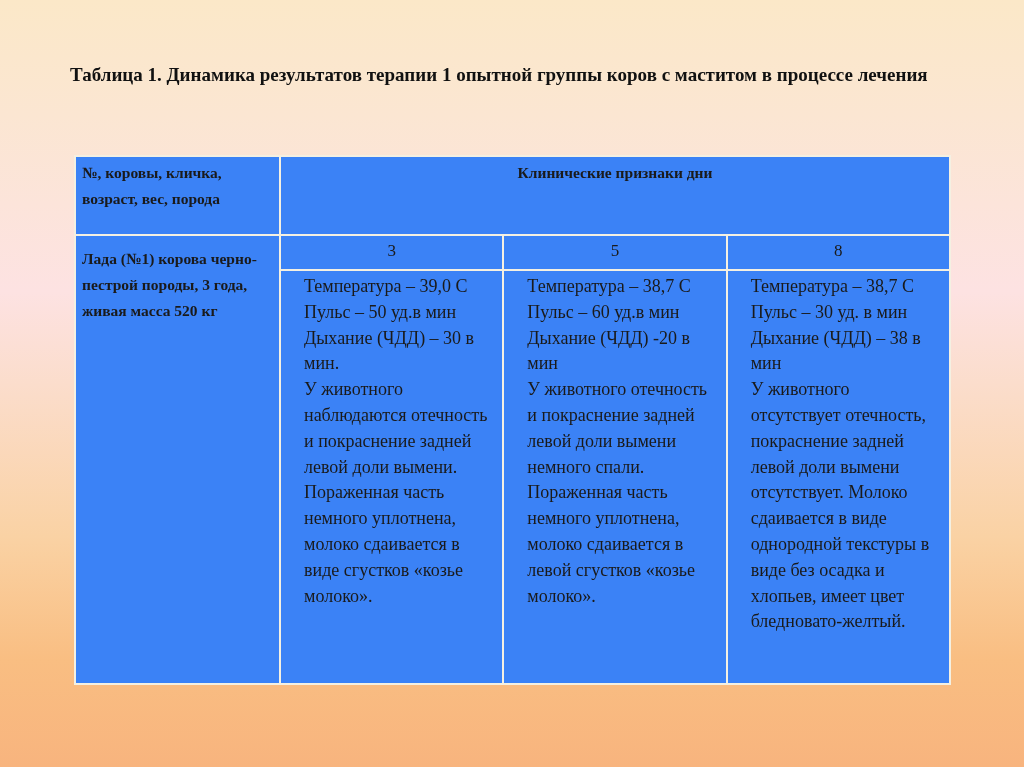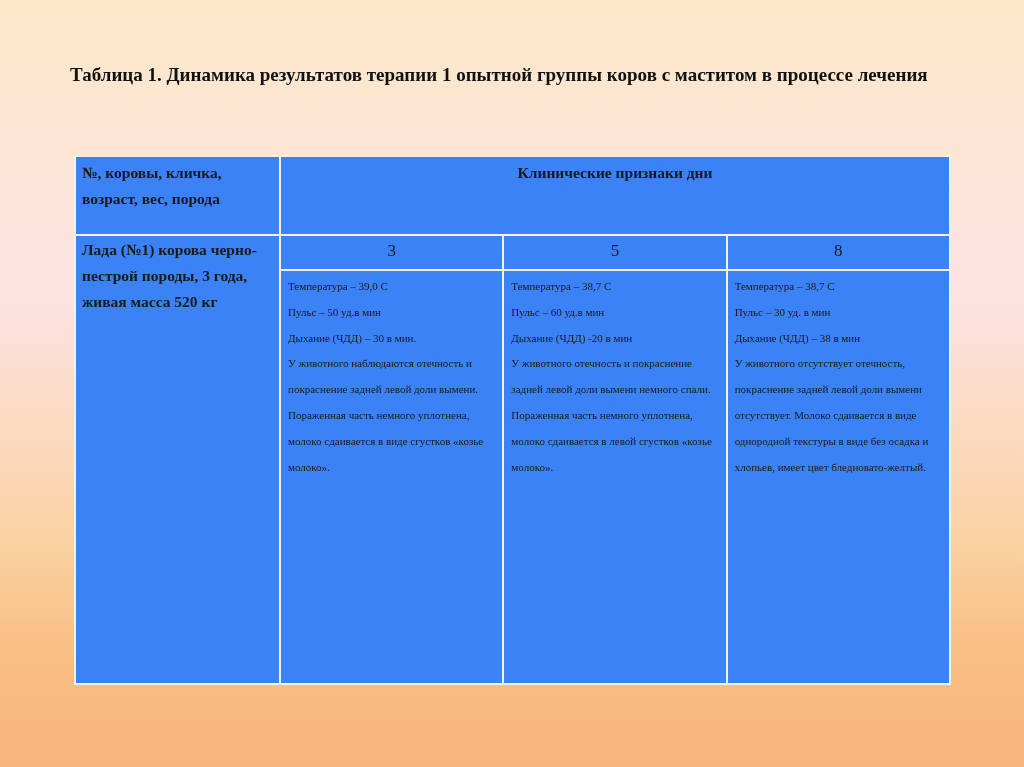--- a/index.html
+++ b/index.html
@@ -65,34 +65,34 @@
       padding-top: 3px;
       line-height: 26px;
     }
     .hdr-right {
       text-align: center;
       padding-top: 3px;
       font-weight: bold;
       font-size: 15.5px;
     }
     .name-cell {
-      padding-top: 1px;
+      padding-top: 10px;
     }
     .day {
       text-align: center;
       height: 31px;
       font-size: 17px;
       line-height: 26px;
       padding-top: 2px;
     }
     .content {
-      font-size: 11px;
+      font-size: 18px;
       line-height: 25.8px;
       padding-top: 3px;
-      padding-left: 7px;
+      padding-left: 23px;
     }
     .line { display: block; }
   </style>
 </head>
 <body>
 
 <div class="title">Таблица 1. Динамика результатов терапии 1 опытной группы коров с маститом в процессе лечения</div>
 
 <div class="table-wrap">
   <table>

